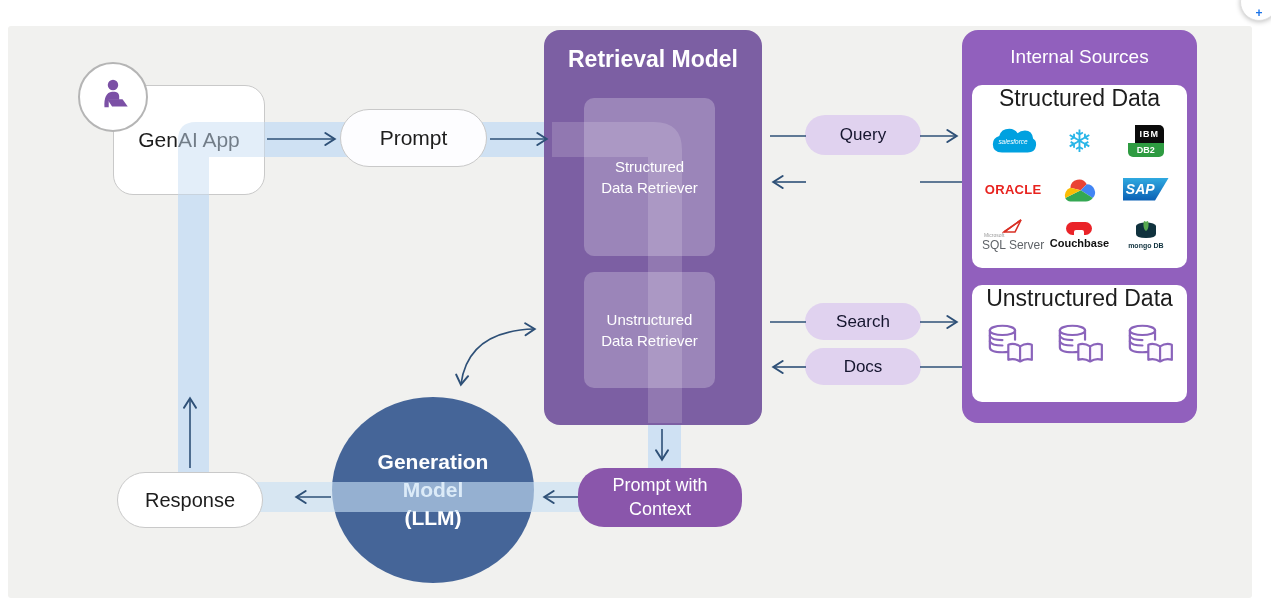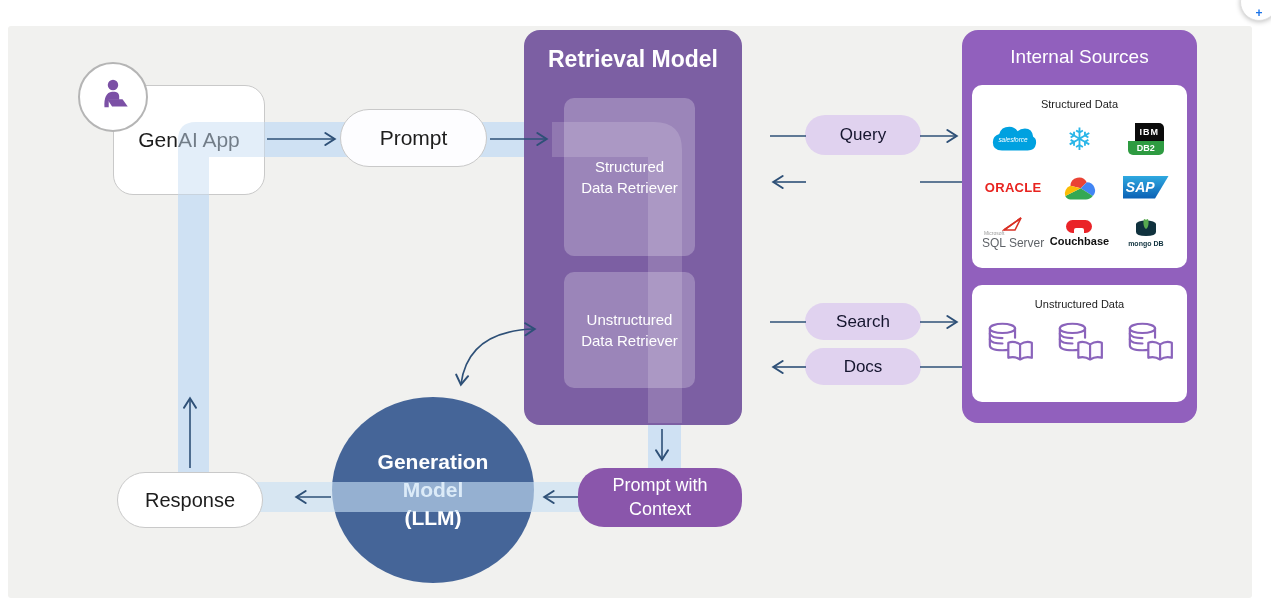--- a/index.html
+++ b/index.html
@@ -26,39 +26,39 @@
   .prompt-pill{left:340px;top:109px;width:147px;height:58px;border-radius:29px;
     background:#fdfdff;border:1.5px solid #c9c9c9;font-size:21px;color:#1d1d1d;}
   .response-pill{left:117px;top:472px;width:146px;height:56px;border-radius:28px;
     background:#fff;border:1.5px solid #c9c9c9;font-size:20px;color:#1d1d1d;}
   .lav-pill{width:116px;background:var(--pill_lavender,#e0d2ef);border-radius:20px;
     font-size:17px;color:#15152e;}
   .query-pill{left:805px;top:115px;height:40px;}
   .data-pill{left:805px;top:162px;height:38px;}
   .search-pill{left:805px;top:303px;height:37px;}
   .docs-pill{left:805px;top:348px;height:37px;text-align:right;}
-  .retrieval-box{left:524px;top:30px;width:218px;height:395px;border-radius:16px;
+  .retrieval-box{left:544px;top:30px;width:218px;height:395px;border-radius:16px;
     background:var(--retrieval_purple,#7c5fa3);}
   .retrieval-title{margin-top:16px;text-align:center;color:#fff;font-size:23px;
     font-weight:bold;}
   .sub-box{position:absolute;left:40px;width:131px;border-radius:10px;
     background:rgba(255,255,255,0.24);display:flex;align-items:center;
     justify-content:center;text-align:center;color:#fff;font-size:15px;
     line-height:1.4;white-space:pre-line;}
   .sub1{top:68px;height:158px;text-align:center;}
   .sub2{top:242px;height:116px;}
   .sources-box{left:962px;top:30px;width:235px;height:393px;border-radius:16px;
     background:var(--sources_purple,#9160bd);}
   .sources-title{margin-top:16px;text-align:center;color:#fff;font-size:19px;}
   .card{position:absolute;left:10px;width:215px;background:#fff;border-radius:10px;
     box-sizing:border-box;}
   .card1{top:55px;height:183px;}
   .card2{top:255px;height:117px;}
-  .card-title{text-align:center;font-size:11px;font-weight:500;color:#1d1d1d;
-    padding-top:13px;}
+  .card-title{text-align:center;font-size:23px;font-weight:500;color:#1d1d1d;
+    }
   .logo-grid{display:grid;grid-template-columns:1fr 1fr 1fr;
     grid-template-rows:50px 46px 46px;align-items:center;justify-items:center;
     padding:4px 8px 0 8px;}
   .db-row{display:flex;justify-content:center;gap:16px;margin-top:10px;}
   .gen-circle{left:332px;top:397px;width:202px;height:186px;border-radius:50%;
     background:var(--generation_blue,#456598);display:flex;align-items:center;
     justify-content:center;text-align:center;color:#fff;font-weight:bold;
     font-size:21px;line-height:1.32;white-space:pre-line;}
   .pwc-pill{left:578px;top:468px;width:164px;height:59px;border-radius:26px;
     background:var(--context_purple,#8a56ab);color:#fff;font-size:18px;

